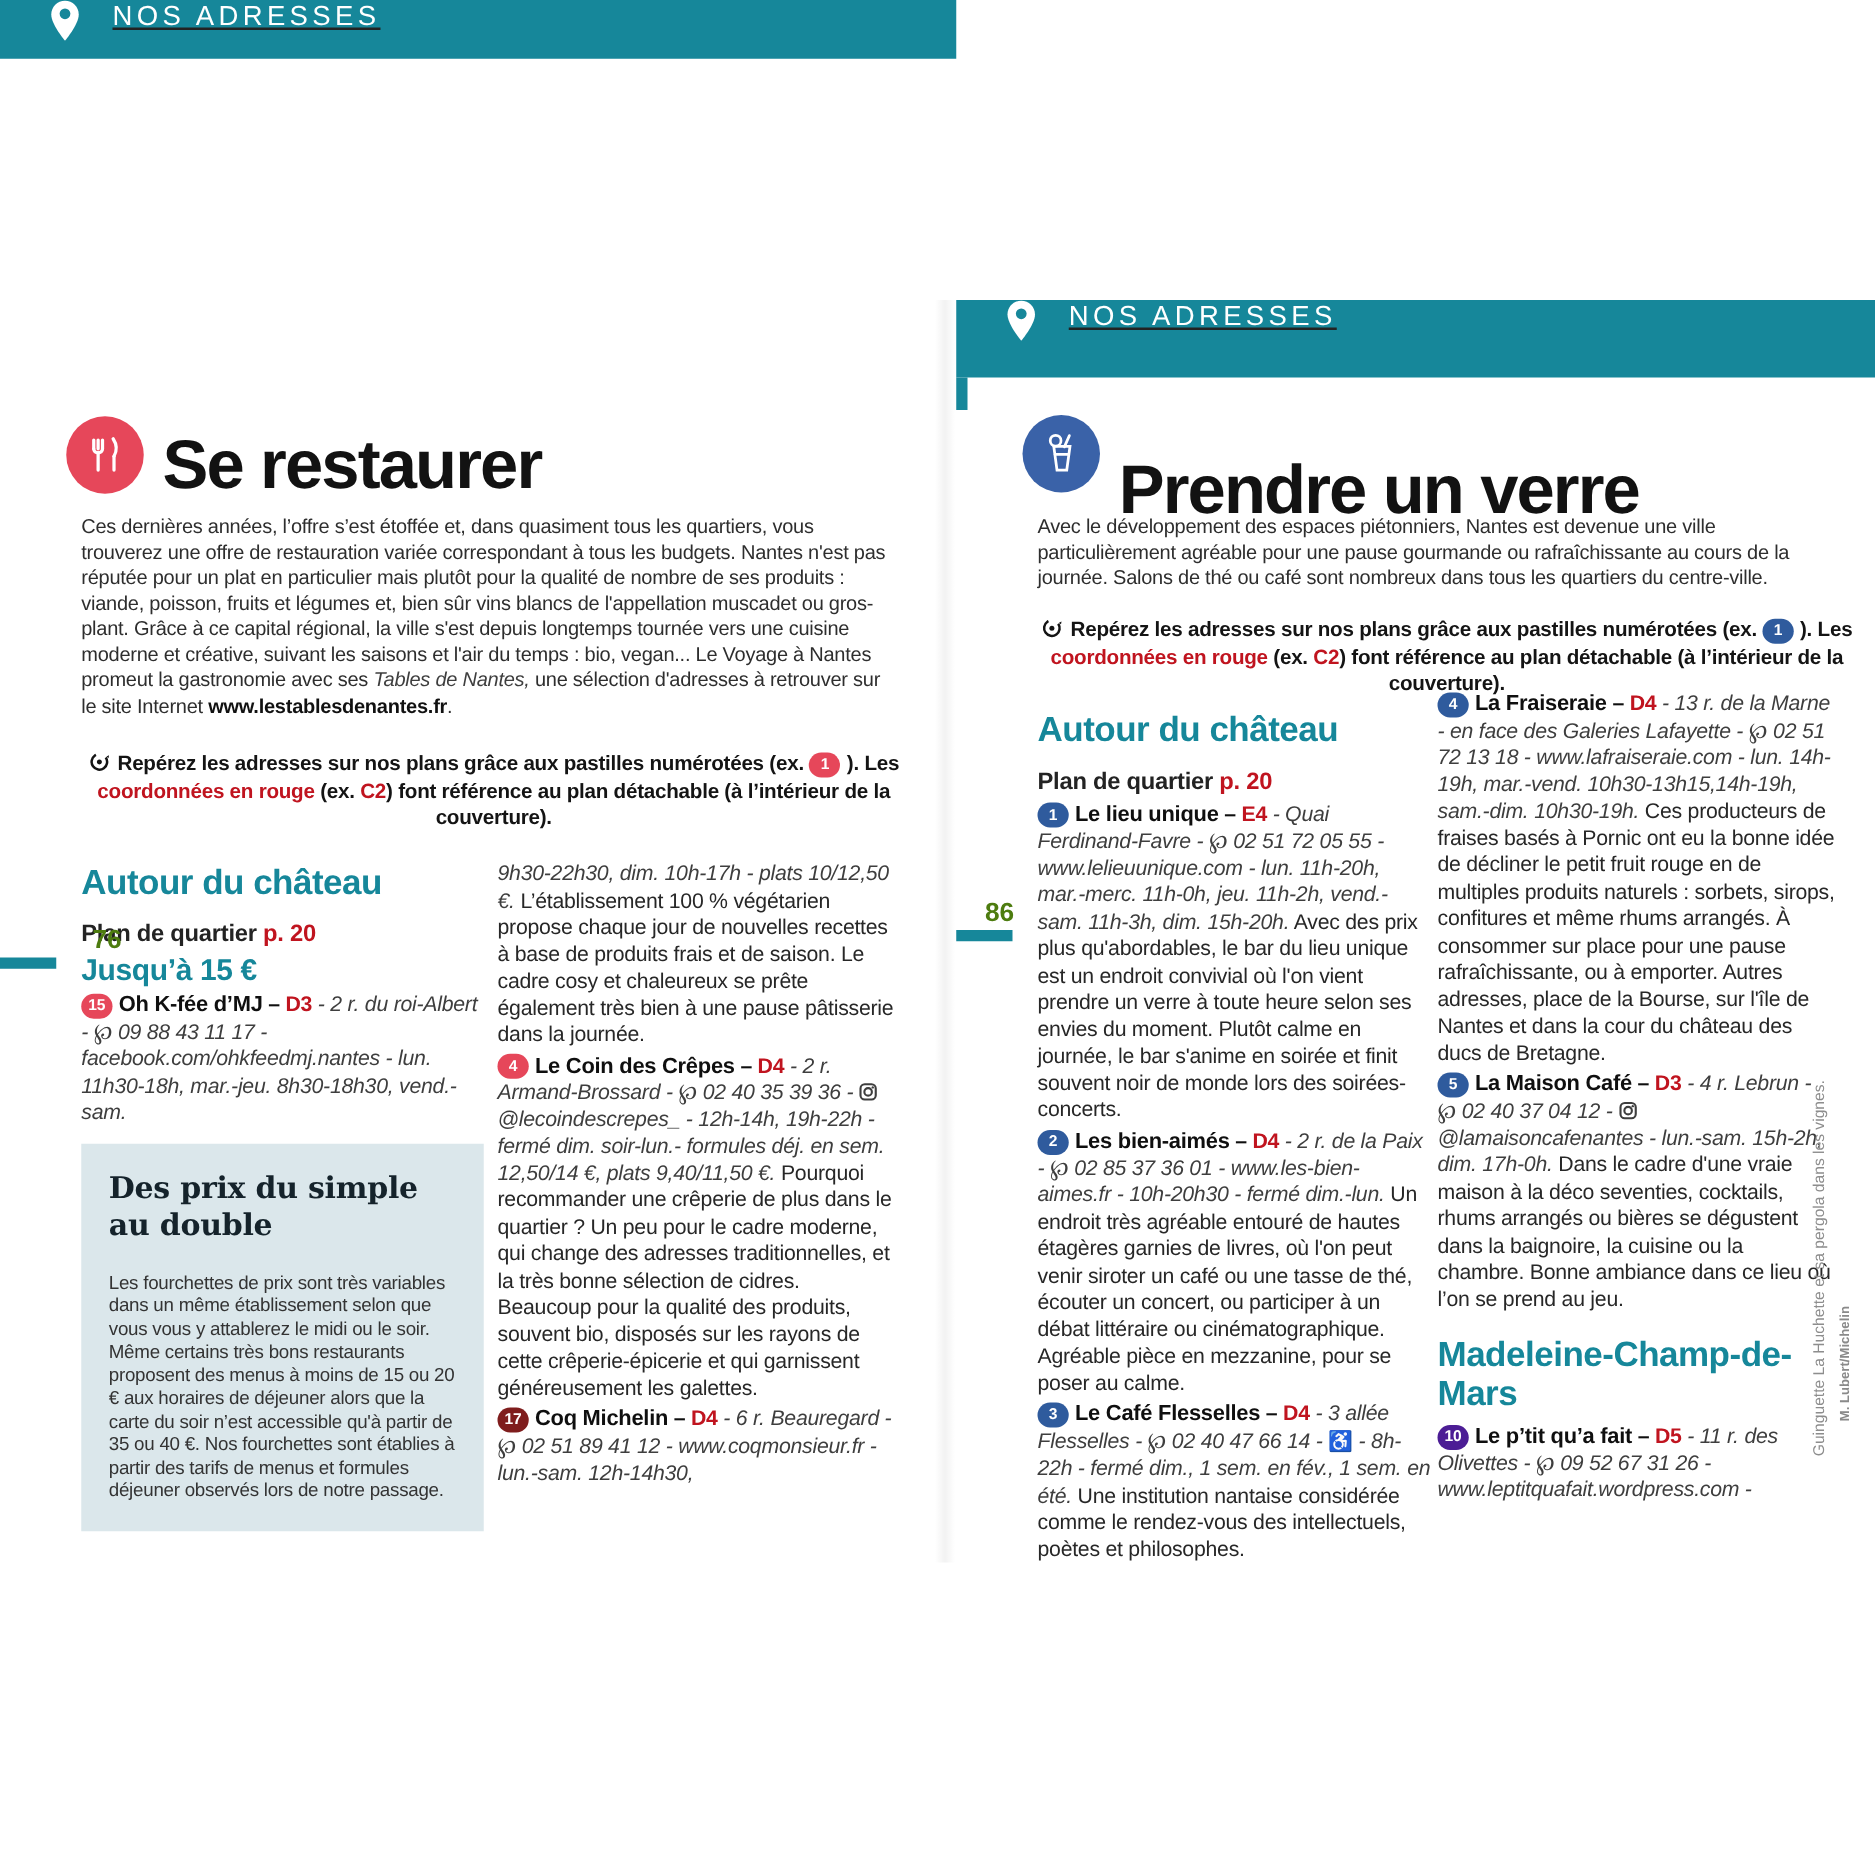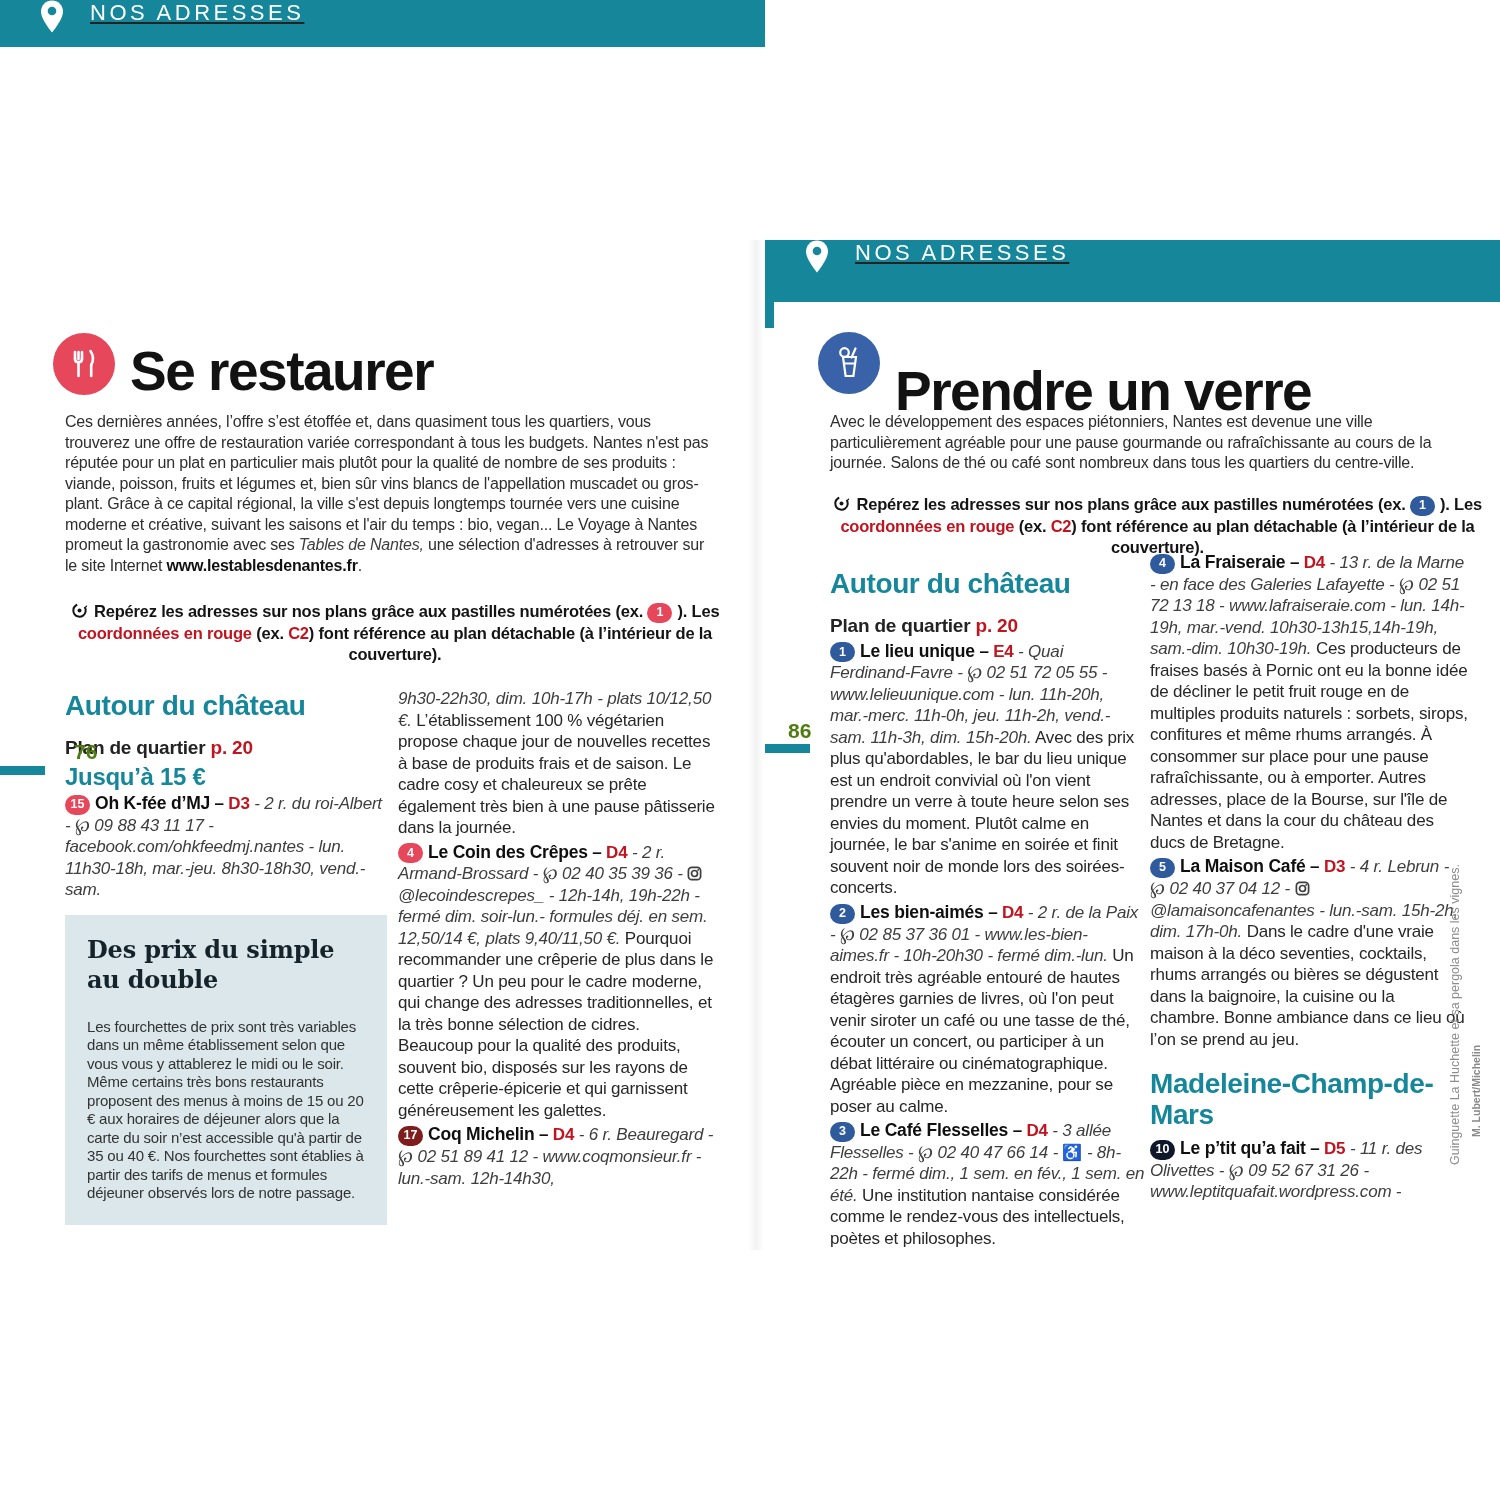--- a/index.html
+++ b/index.html
@@ -161,21 +161,21 @@
       <p class="entry"><span class="badge" style="background: rgb(47, 91, 157);">3</span><span class="name">Le Café Flesselles</span><span class="dash"> – </span><span class="coord">D4</span><span class="it"> - </span><span><span class="it">3 allée Flesselles - </span><span class="ph">℘</span><span class="it"> 02 40 47 66 14 - </span><span class="wc">♿</span><span class="it"> - 8h-22h - fermé dim., 1 sem. en fév., 1 sem. en été.</span></span><span class="desc"> Une institution nantaise considérée comme le rendez-vous des intellectuels, poètes et philosophes.</span></p>
     </div>
   <div class="col" id="right-col2" style="left:1150px;top:552px;width:318px;">
       <p class="entry"><span class="badge" style="background: rgb(47, 91, 157);">4</span><span class="name">La Fraiseraie</span><span class="dash"> – </span><span class="coord">D4</span><span class="it"> - </span><span><span class="it">13 r. de la Marne - en face des Galeries Lafayette - </span><span class="ph">℘</span><span class="it"> 02 51 72 13 18 - www.lafraiseraie.com - lun. 14h-19h, mar.-vend. 10h30-13h15,14h-19h, sam.-dim. 10h30-19h.</span></span><span class="desc"> Ces producteurs de fraises basés à Pornic ont eu la bonne idée de décliner le petit fruit rouge en de multiples produits naturels : sorbets, sirops, confitures et même rhums arrangés. À consommer sur place pour une pause rafraîchissante, ou à emporter. Autres adresses, place de la Bourse, sur l'île de Nantes et dans la cour du château des ducs de Bretagne.</span></p>
       <p class="entry"><span class="badge" style="background: rgb(47, 91, 157);">5</span><span class="name">La Maison Café</span><span class="dash"> – </span><span class="coord">D3</span><span class="it"> - </span><span><span class="it">4 r. Lebrun - </span><span class="ph">℘</span><span class="it"> 02 40 37 04 12 - </span><span class="ig"><svg width="15" height="15" viewBox="0 0 15 15">
               <rect x="1.4" y="1.4" width="12.2" height="12.2" rx="3.4" stroke="currentColor" stroke-width="1.7" fill="none"></rect>
               <circle cx="7.5" cy="7.5" r="3" stroke="currentColor" stroke-width="1.7" fill="none"></circle>
               <circle cx="11.2" cy="3.9" r="0.95" fill="currentColor"></circle>
             </svg></span><span class="it"> @lamaisoncafenantes - lun.-sam. 15h-2h, dim. 17h-0h.</span></span><span class="desc"> Dans le cadre d'une vraie maison à la déco seventies, cocktails, rhums arrangés ou bières se dégustent dans la baignoire, la cuisine ou la chambre. Bonne ambiance dans ce lieu où l’on se prend au jeu.</span></p>
       <h3 class="sec">Madeleine-Champ-de-Mars</h3>
-      <p class="entry"><span class="badge" style="background: #0f172a;">10</span><span class="name">Le p’tit qu’a fait</span><span class="dash"> – </span><span class="coord">D5</span><span class="it"> - </span><span><span class="it">11 r. des Olivettes - </span><span class="ph">℘</span><span class="it"> 09 52 67 31 26 - www.leptitquafait.wordpress.com -</span></span></p>
+      <p class="entry"><span class="badge" style="background: #4c1d95;">10</span><span class="name">Le p’tit qu’a fait</span><span class="dash"> – </span><span class="coord">D5</span><span class="it"> - </span><span><span class="it">11 r. des Olivettes - </span><span class="ph">℘</span><span class="it"> 09 52 67 31 26 - www.leptitquafait.wordpress.com -</span></span></p>
     </div>
 
   <span class="folio-num" style="left:788px;top:719px;">86</span>
   <span class="folio-bar" style="left:765px;top:744px;"></span>
 
   <span class="caption-rot" style="left:1448px;top:1165px;">Guinguette La Huchette et sa pergola dans les vignes.</span>
   <span class="credit-rot" style="left:1470px;top:1137px;">M. Lubert/Michelin</span>
 
 </div>
 

